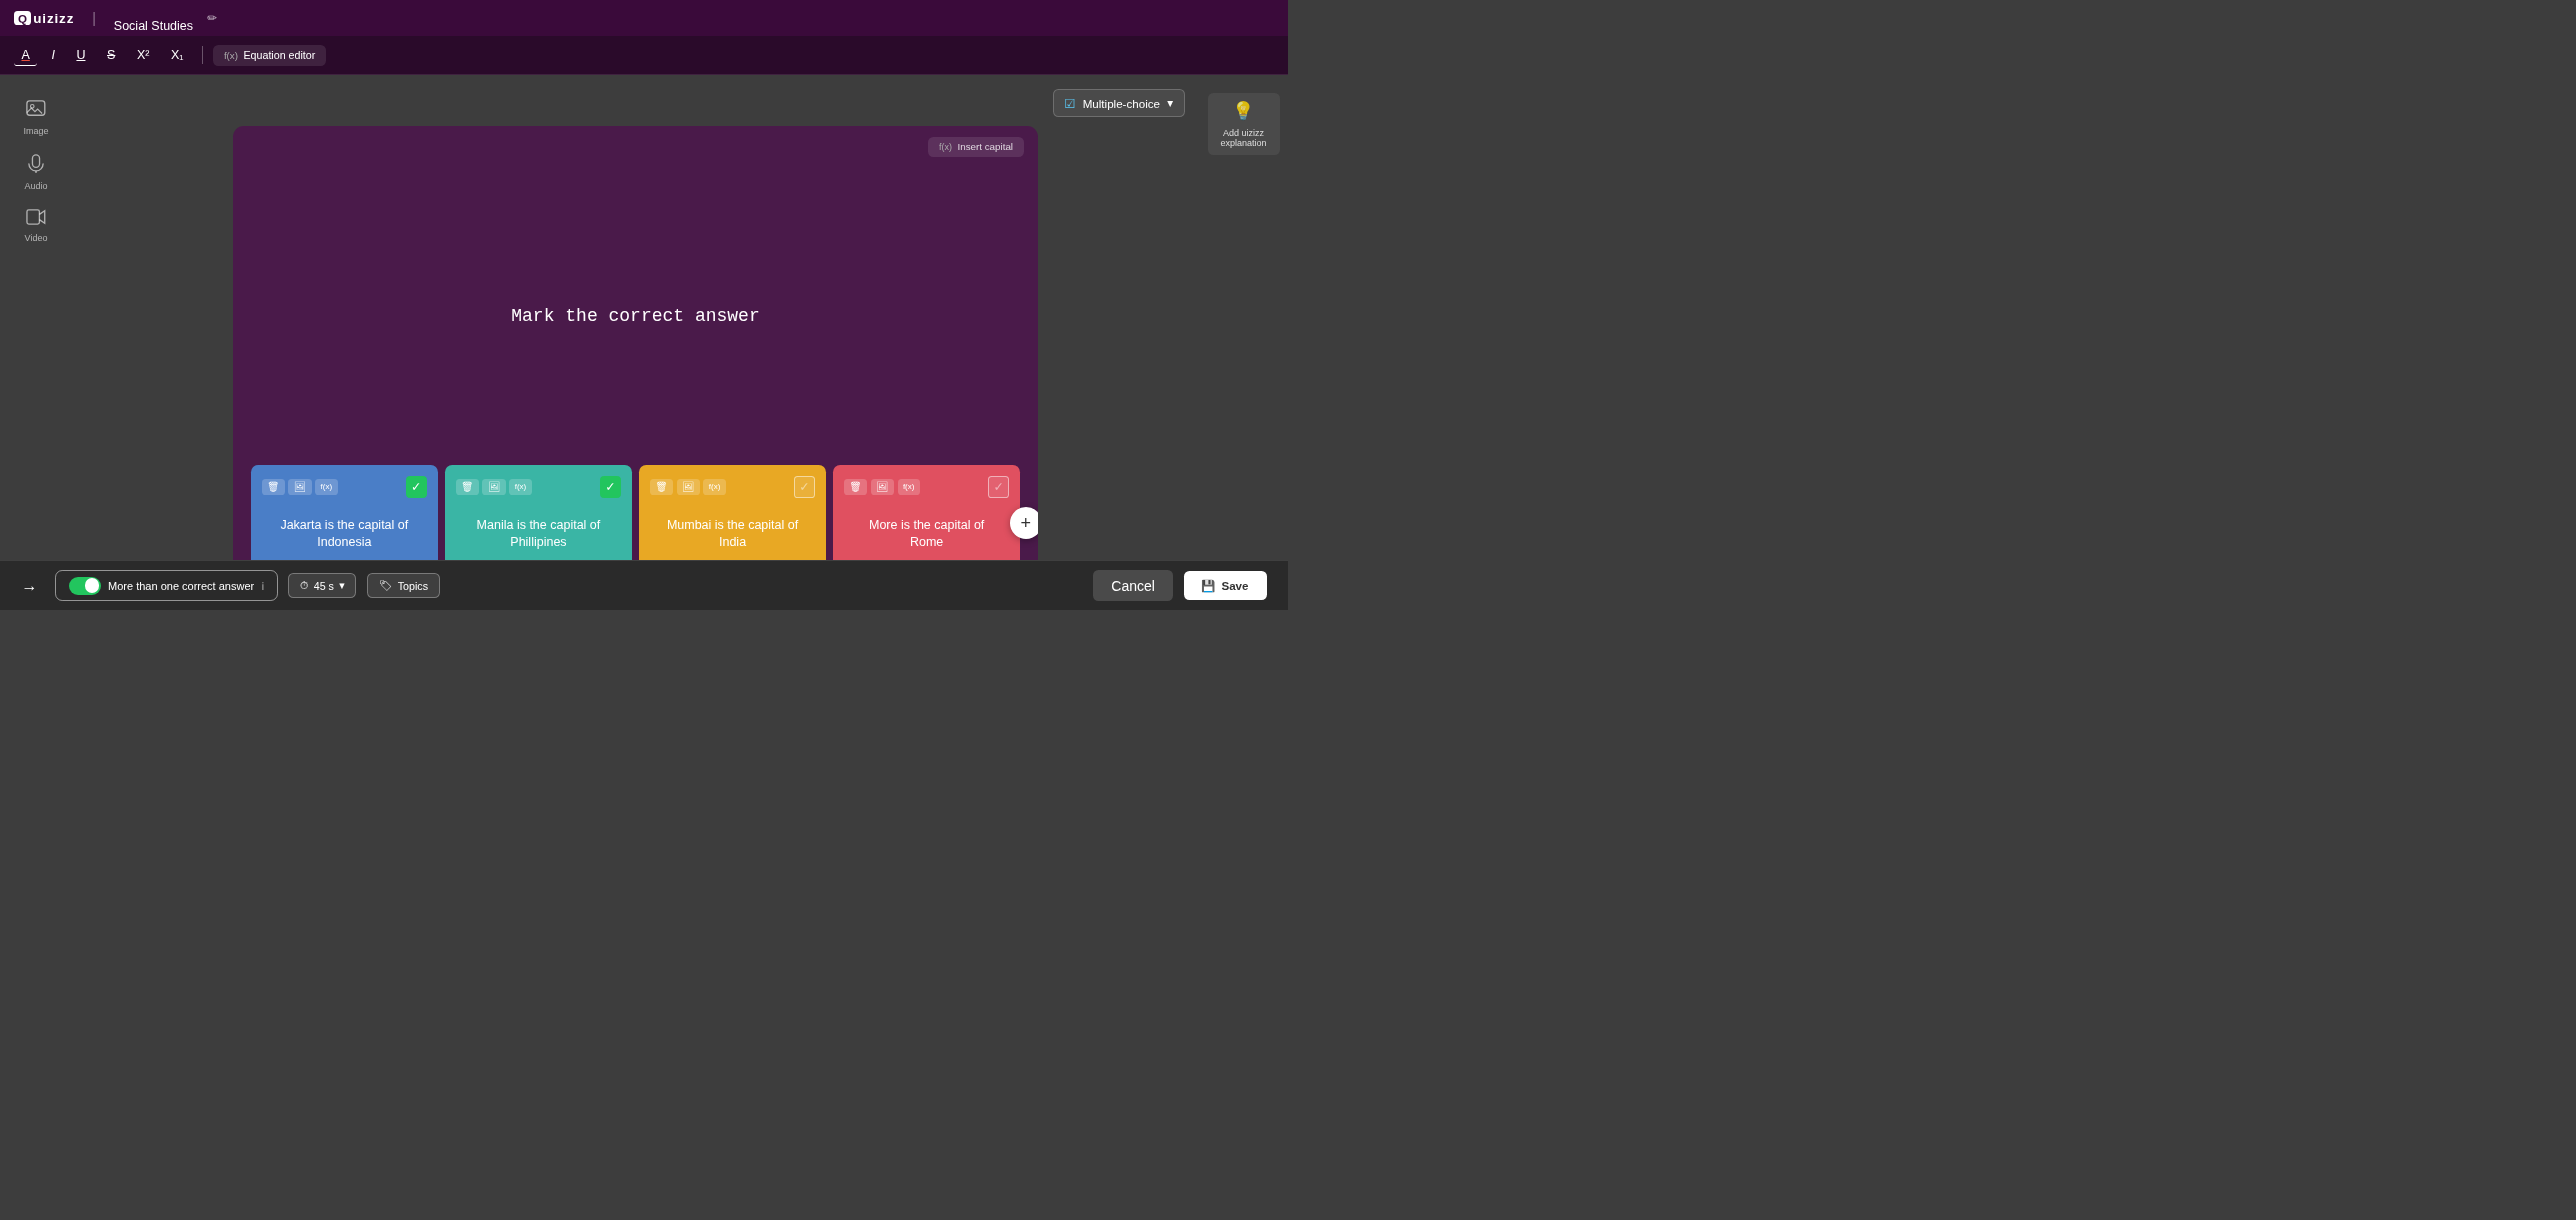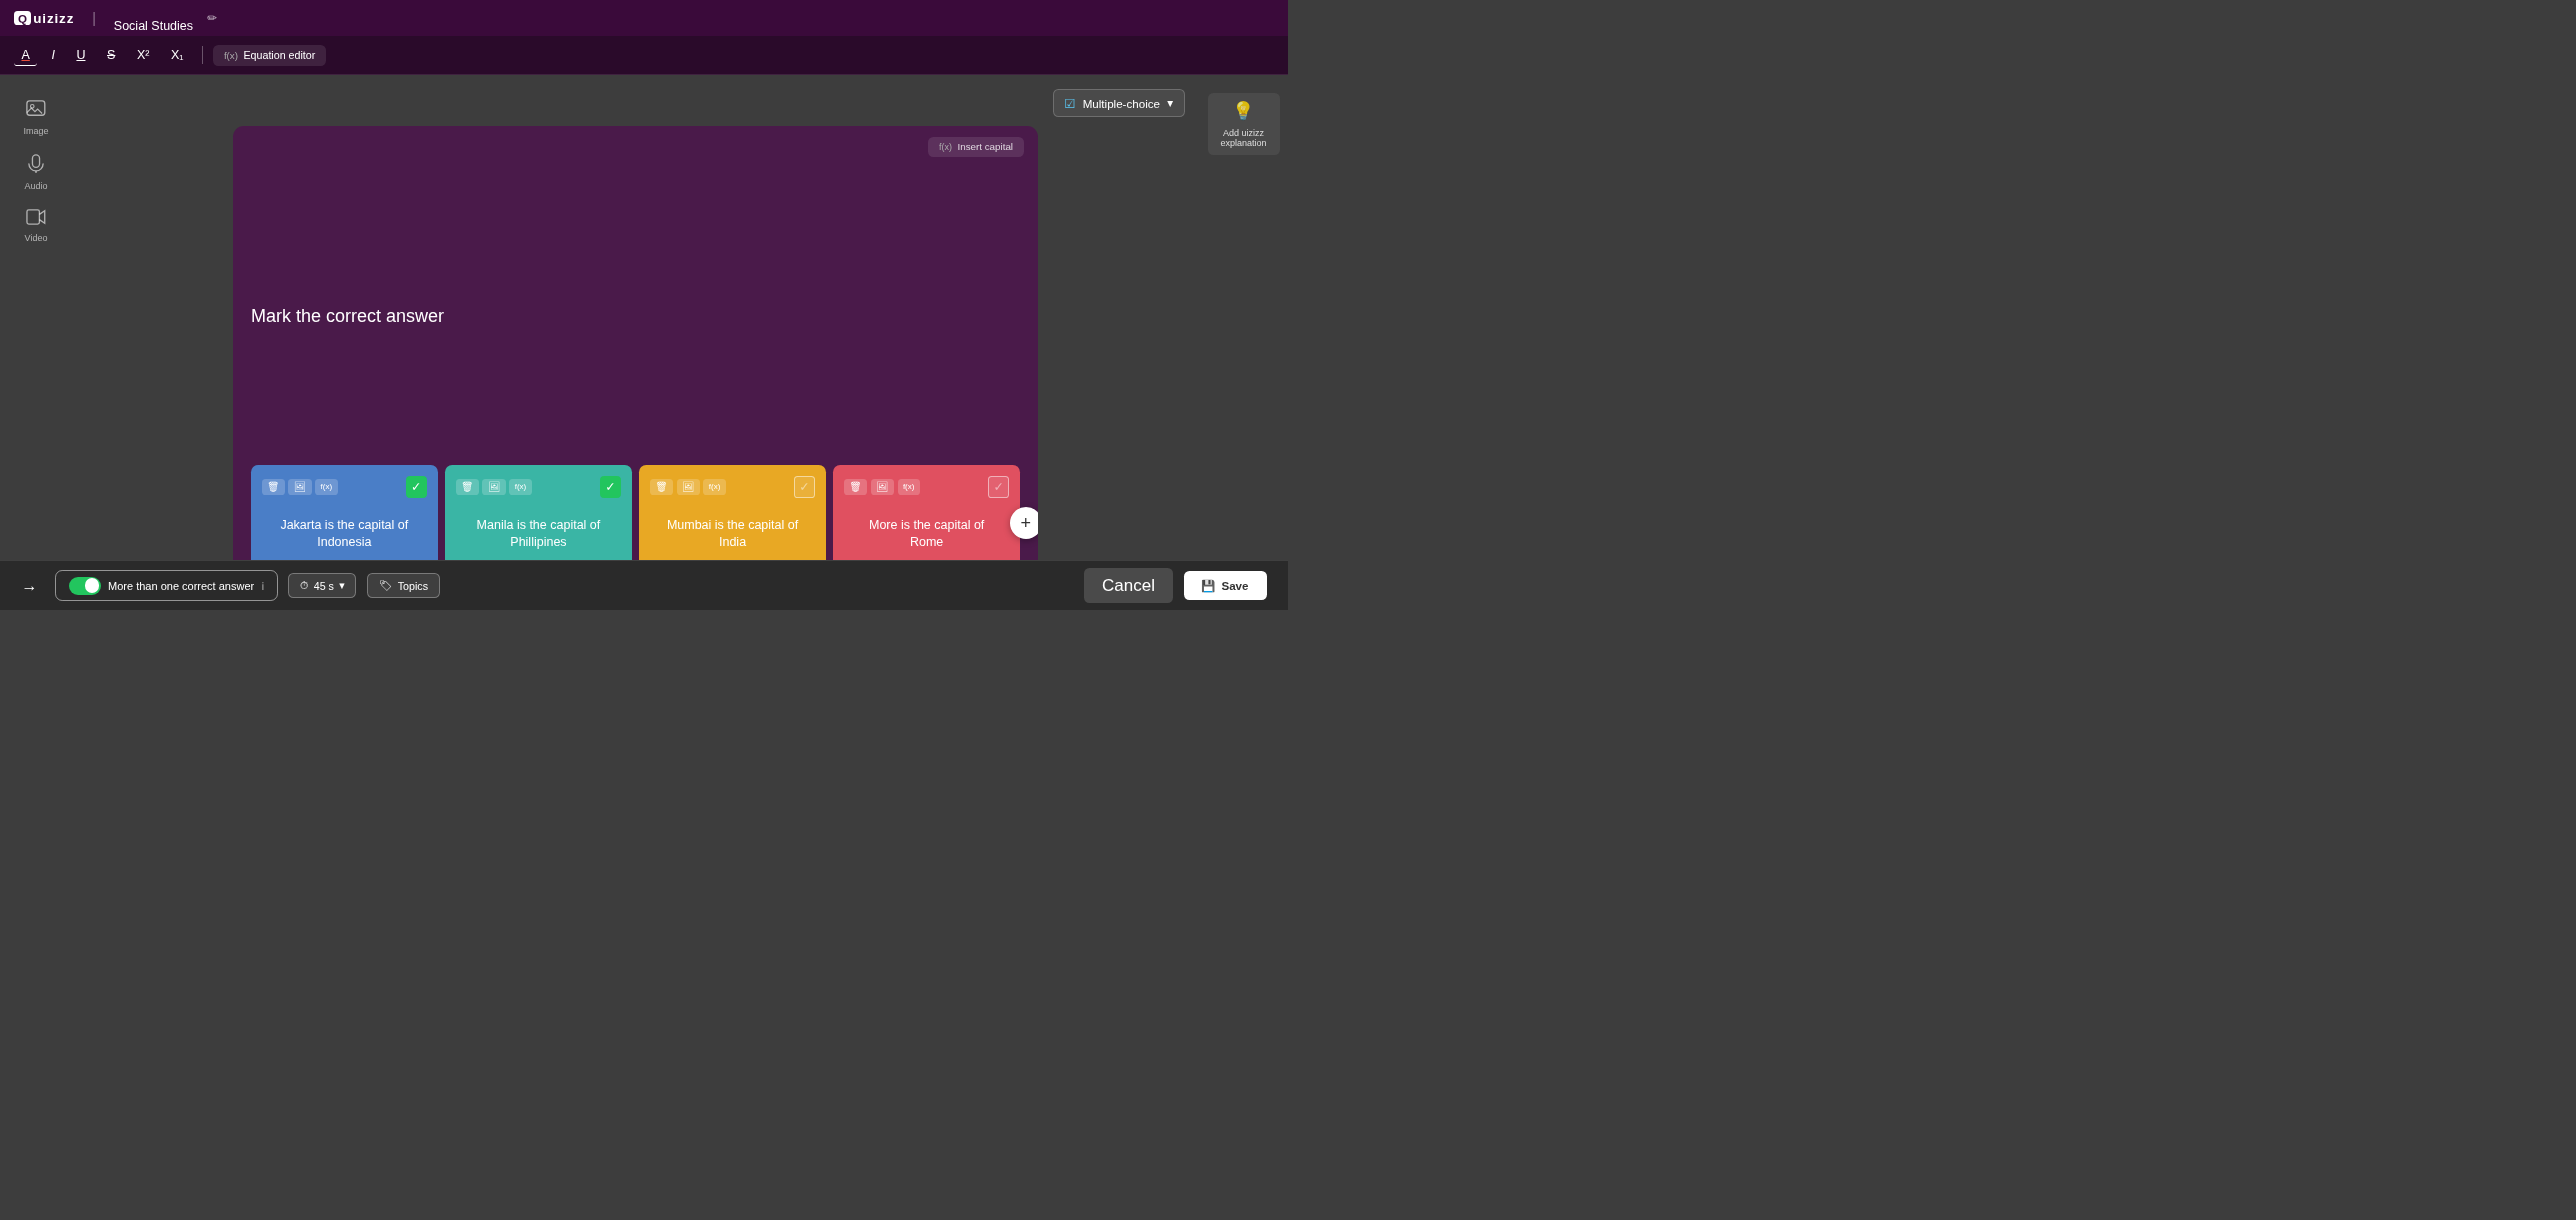--- a/index.html
+++ b/index.html
@@ -190,22 +190,23 @@
       cursor: pointer;
       display: flex;
       align-items: center;
       gap: 5.4px;
     }
 
     .question-text-area {
       flex: 1;
       display: flex;
       align-items: center;
-      justify-content: flex-start;
+      justify-content: center;
       padding: 18px;
+      font-family: Liberation Mono, monospace;
     }
     .question-text {
       color: white;
       font-size: 18px;
       font-weight: 400;
       text-align: center;
     }
 
     
     .answers-grid {
@@ -409,21 +410,21 @@
       gap: 5.4px;
     }
 
     .spacer { flex: 1; }
 
     .cancel-btn {
       background: #4a4a4a;
       border: none;
       border-radius: 5.4px;
       color: white;
-      font-size: 17px;
+      font-size: 14px;
       padding: 7.2px 18px;
       cursor: pointer;
     }
     .save-btn {
       background: white;
       border: none;
       border-radius: 5.4px;
       color: #333;
       font-size: 11.6px;
       font-weight: 600;

